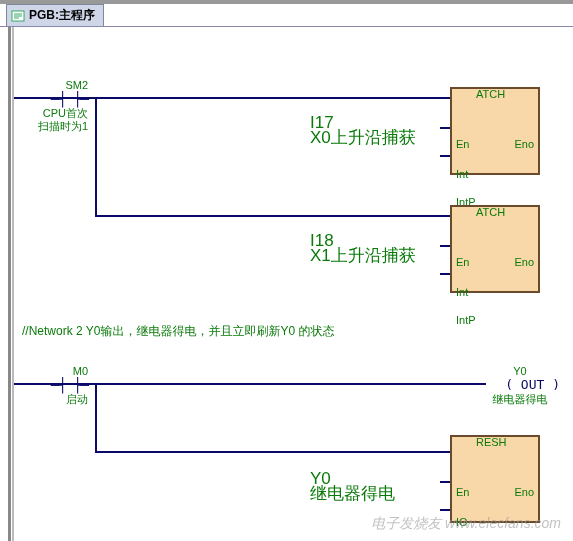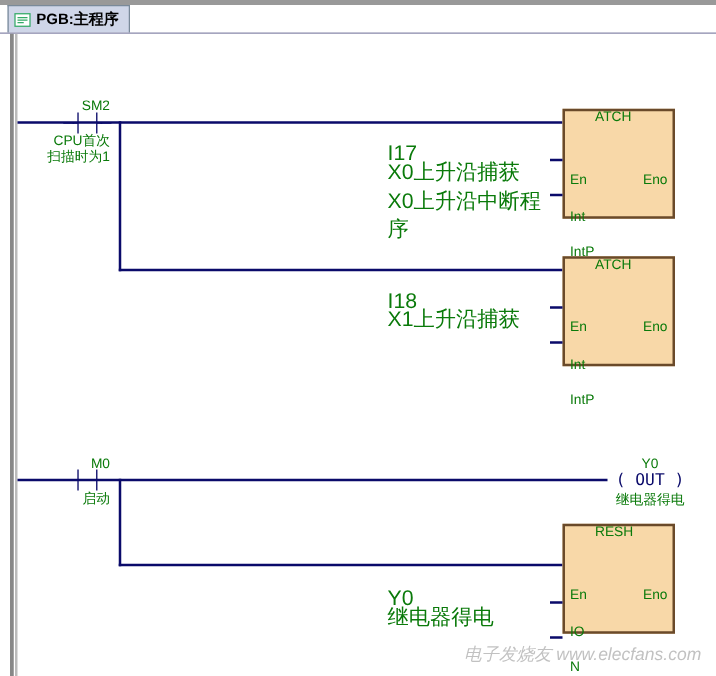--- a/index.html
+++ b/index.html
@@ -81,21 +81,21 @@
     color: #0a7a0a; font-size: 11px;
     position: absolute;
     margin-top: 41px;
   }
   .coil {
     position: absolute;
     text-align: center;
     width: 80px;
   }
   .coil .tag { color: #0a7a0a; font-size: 11px; }
-  .coil .sym { color: #0a0a6a; font-family: monospace; font-size: 13px;}
+  .coil .sym { color: #0a0a6a; font-family: monospace; font-size: 13px; text-align: right;}
   .coil .desc { color: #0a7a0a; font-size: 11px;}
   .sidelabel {
     position: absolute;
     color: #0a7a0a; font-size: 17px;
     text-align: left;
     width: 130px;
   }
   .watermark {
     position: absolute;
     right: 12px; bottom: 8px;
@@ -141,52 +141,52 @@
     <div class="ftitle">ATCH</div>
     <span class="pin" style="top:8px; left:4px;">En</span>
     <span class="pin" style="top:8px; right:4px;">Eno</span>
     <span class="pin" style="top:38px; left:4px;">Int</span>
     <span class="pin" style="top:66px; left:4px;">IntP</span>
   </div>
   <div class="wire-h" style="top:100px; left:440px; width:10px;"></div>
   <div class="wire-h" style="top:128px; left:440px; width:10px;"></div>
   <div class="sidelabel" style="top:86px; left:310px;">I17</div>
   <div class="sidelabel" style="top:99px; left:310px;">X0上升沿捕获</div>
-  <div class="sidelabel" style="top:122px; left:310px;">X0上升沿中断程序</div>
 
   <div class="fblock" style="top:178px; left:450px; height:88px;">
     <div class="ftitle">ATCH</div>
     <span class="pin" style="top:8px; left:4px;">En</span>
     <span class="pin" style="top:8px; right:4px;">Eno</span>
     <span class="pin" style="top:38px; left:4px;">Int</span>
     <span class="pin" style="top:66px; left:4px;">IntP</span>
   </div>
   <div class="wire-h" style="top:218px; left:440px; width:10px;"></div>
   <div class="wire-h" style="top:246px; left:440px; width:10px;"></div>
   <div class="sidelabel" style="top:204px; left:310px;">I18</div>
   <div class="sidelabel" style="top:217px; left:310px;">X1上升沿捕获</div>
 
+  <div class="comment" style="top:296px; left:22px;">//Network 2 Y0输出，继电器得电，并且立即刷新Y0 的状态</div>
 
   <div class="wire-h" style="top:356px; left:14px; width:472px;"></div>
   <div class="wire-v" style="top:356px; left:95px; height:70px;"></div>
   <div class="wire-h" style="top:424px; left:95px; width:355px;"></div>
 
   <div class="contact" style="top:338px; left:28px;">
     <div class="tag">M0</div>
     <div class="sym">─┤&nbsp;├─</div>
     <div class="desc">启动</div>
   </div>
 
   <div class="coil" style="top:338px; left:480px;">
     <div class="tag">Y0</div>
     <div class="sym">( OUT )</div>
     <div class="desc">继电器得电</div>
   </div>
 
-  <div class="fblock" style="top:392px; left:450px; height:88px;">
+  <div class="fblock" style="top:408px; left:450px; height:88px;">
     <div class="ftitle">RESH</div>
     <span class="pin" style="top:8px; left:4px;">En</span>
     <span class="pin" style="top:8px; right:4px;">Eno</span>
     <span class="pin" style="top:38px; left:4px;">IO</span>
     <span class="pin" style="top:66px; left:4px;">N</span>
   </div>
   <div class="wire-h" style="top:454px; left:440px; width:10px;"></div>
   <div class="wire-h" style="top:482px; left:440px; width:10px;"></div>
   <div class="sidelabel" style="top:442px; left:310px;">Y0</div>
   <div class="sidelabel" style="top:455px; left:310px;">继电器得电</div>

